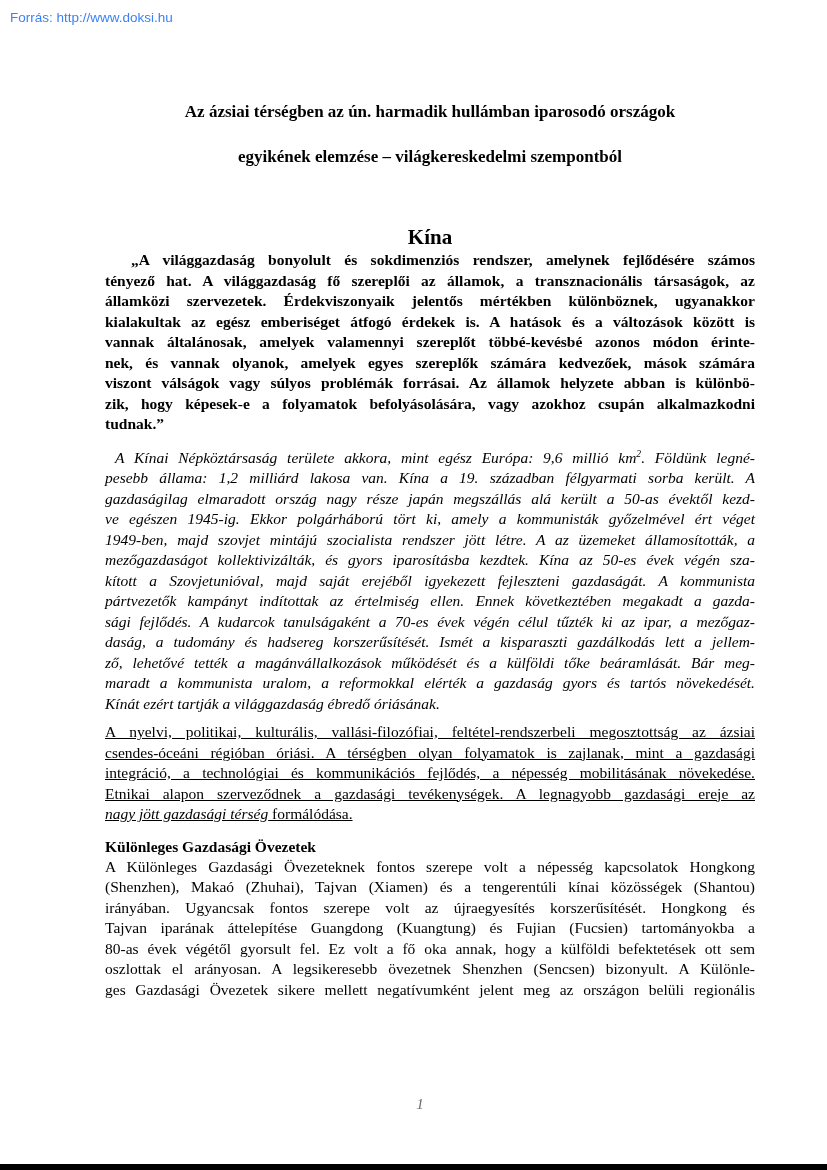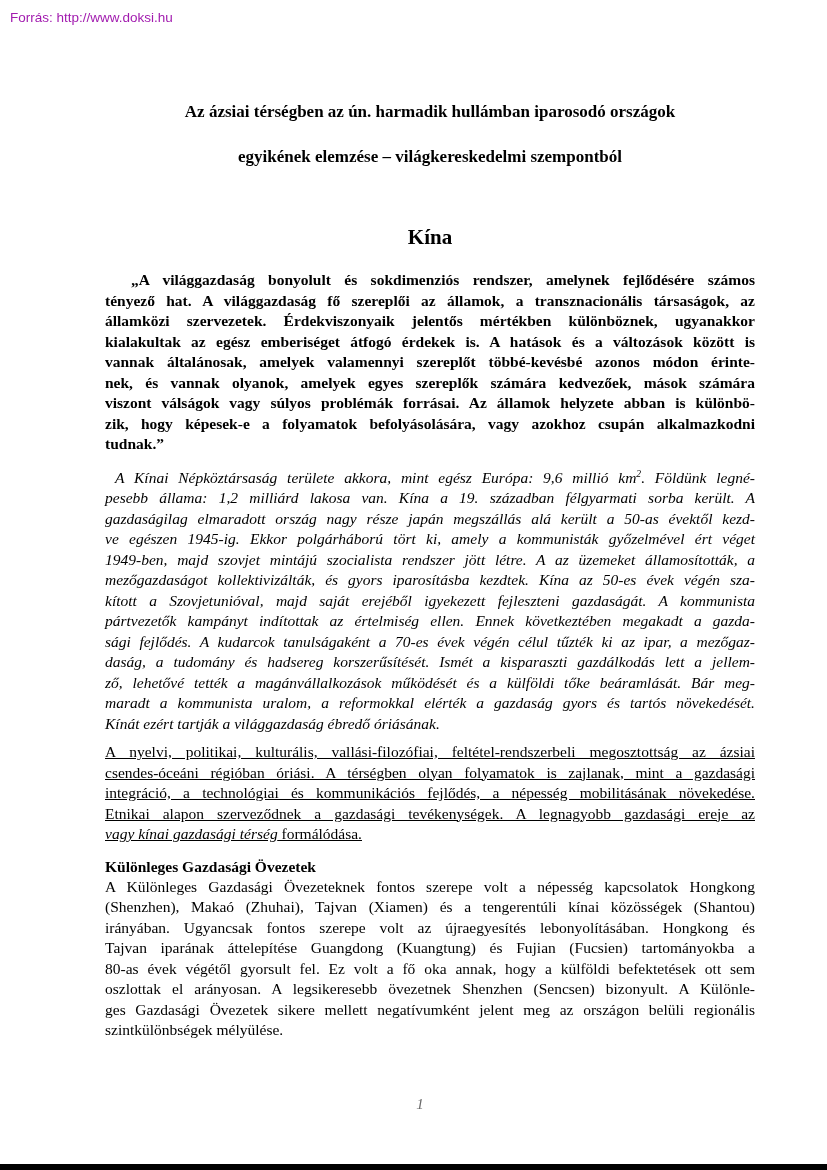--- a/index.html
+++ b/index.html
@@ -7,41 +7,41 @@
     position:relative;
     width:827px;height:1170px;
     background:#ffffff;
     overflow:hidden;
     font-family:"Liberation Serif", serif;
     color:#000000;
   }
   .source-line{
     position:absolute;top:10px;left:10px;
     font-family:"Liberation Sans", sans-serif;
-    font-size:13.5px;color:#a21caf;
+    font-size:13.5px;color:#3b82f6;
   }
   .content{
     position:absolute;left:105px;top:0;width:650px;
   }
   .title{
     margin-top:100px;
     font-weight:bold;font-size:17px;line-height:23px;
   }
   .title .line{text-align:center;text-align-last:center;}
   .title .line + .line{margin-top:22px;}
   .main-heading{
     margin-top:56px;
     text-align:center;font-weight:bold;font-size:21px;line-height:26px;
   }
   .para{font-size:15.5px;line-height:20.5px;}
   .para .line{text-align:justify;text-align-last:justify;}
   .para .line.last{text-align-last:left;}
   .para.bold{font-weight:bold;}
   .para.italic{font-style:italic;}
-  .para.quote{margin-top:20px;}
+  .para.quote{}
   .para.quote .line.first{text-indent:26px;}
   .para.intro{margin-top:13px;}
   .para.intro .line.first{text-indent:10px;}
   .para.region{margin-top:8px;text-decoration:underline;}
   .section-heading{
     margin-top:11px;
     font-size:15.5px;line-height:21px;font-weight:bold;
   }
   .para.sez{margin-top:0;}
   sup{font-size:0.62em;line-height:0;vertical-align:super;}
@@ -96,34 +96,33 @@
         <div class="line">ző, lehetővé tették a magánvállalkozások működését és a külföldi tőke beáramlását. Bár meg-</div>
         <div class="line">maradt a kommunista uralom, a reformokkal elérték a gazdaság gyors és tartós növekedését.</div>
         <div class="line last">Kínát ezért tartják a  világgazdaság ébredő óriásának.</div>
       </div>
 
     <div class="para region">
         <div class="line first">A nyelvi, politikai, kulturális, vallási-filozófiai, feltétel-rendszerbeli megosztottság az ázsiai</div>
         <div class="line">csendes-óceáni régióban óriási. A térségben olyan folyamatok is zajlanak, mint a gazdasági</div>
         <div class="line">integráció, a technológiai és kommunikációs fejlődés, a népesség mobilitásának növekedése.</div>
         <div class="line">Etnikai alapon szerveződnek a gazdasági tevékenységek. A legnagyobb gazdasági ereje az</div>
-        <div class="line last"><i>vagy kínai gazdasági térség</i> formálódása.</div>
+        <div class="line last"><i>nagy jött gazdasági térség</i> formálódása.</div>
       </div>
 
     <div class="section-heading">Különleges Gazdasági Övezetek</div>
 
     <div class="para sez">
         <div class="line first">A Különleges Gazdasági Övezeteknek fontos szerepe volt a népesség kapcsolatok Hongkong</div>
         <div class="line">(Shenzhen), Makaó (Zhuhai), Tajvan (Xiamen) és a tengerentúli kínai közösségek (Shantou)</div>
-        <div class="line">irányában. Ugyancsak fontos szerepe volt az újraegyesítés lebonyolításában. Hongkong és</div>
+        <div class="line">irányában. Ugyancsak fontos szerepe volt az újraegyesítés korszerűsítését. Hongkong és</div>
         <div class="line">Tajvan iparának áttelepítése Guangdong (Kuangtung) és Fujian (Fucsien) tartományokba a</div>
         <div class="line">80-as évek végétől gyorsult fel. Ez volt a fő oka annak, hogy a külföldi befektetések ott sem</div>
         <div class="line">oszlottak el arányosan. A legsikeresebb övezetnek Shenzhen (Sencsen) bizonyult. A Különle-</div>
         <div class="line">ges Gazdasági Övezetek sikere mellett negatívumként jelent meg az országon belüli regionális</div>
-        <div class="line last">szintkülönbségek mélyülése.</div>
       </div>
 
   </div>
 
   <div class="page-number">1</div>
 
   <div class="bottom-bar"></div>
 
 </div>
 

